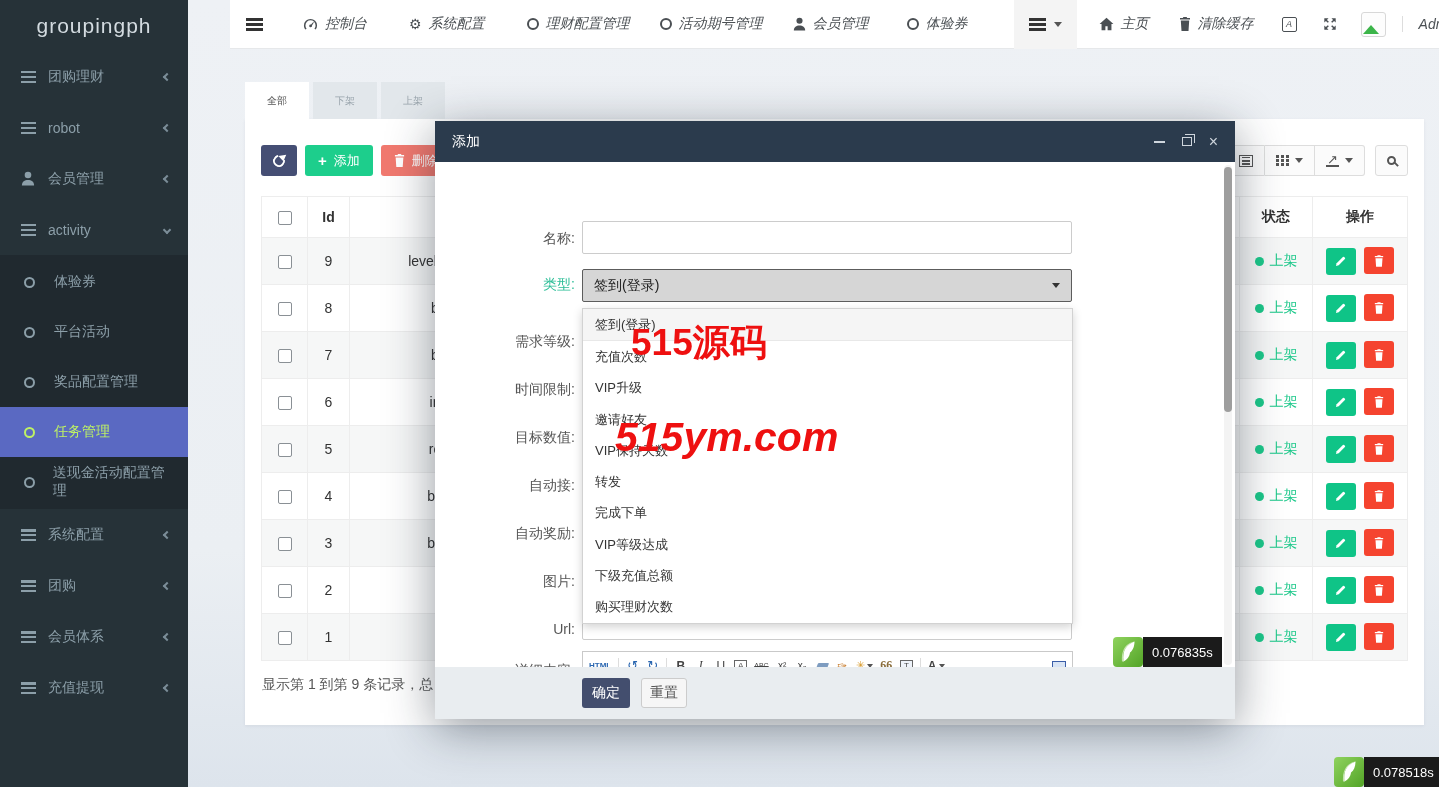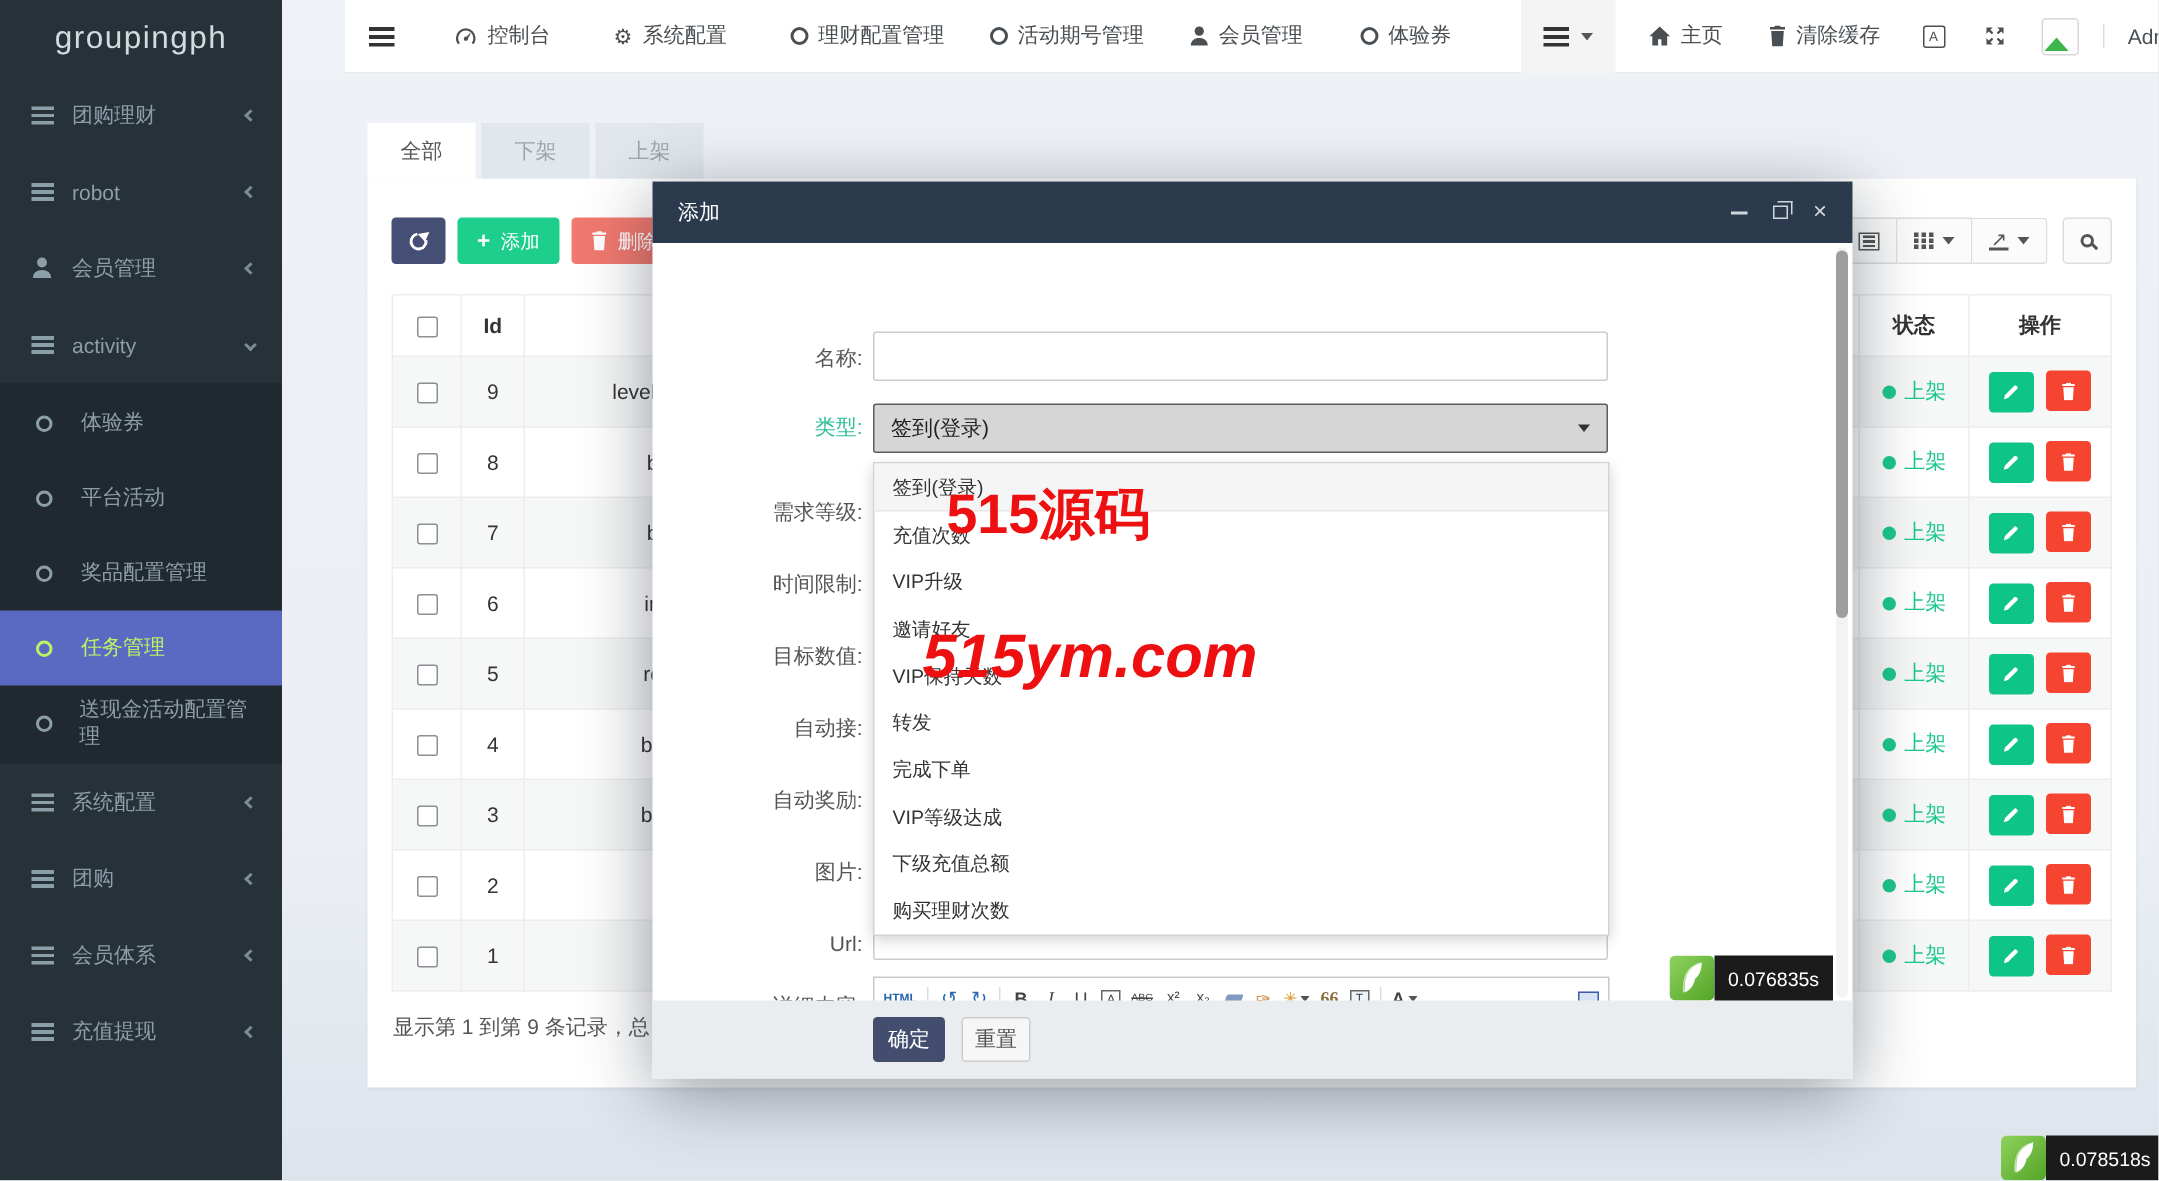--- a/index.html
+++ b/index.html
@@ -19,36 +19,36 @@
   .chev.down{transform:rotate(-45deg);}
   .ring{display:inline-block;width:11px;height:11px;border:2px solid currentColor;border-radius:50%;}
   .submenu{background:#20292f;padding:2px 0;}
   .sub-item{height:50px;display:flex;align-items:center;padding:0 18px 0 24px;color:#8c9fa9;font-size:14px;cursor:pointer;}
   .sub-item .s-ico{width:18px;margin-right:12px;display:flex;align-items:center;}
   .sub-item.active{background:#5a69c2;color:#bef264;}
 
   
   .topbar{position:absolute;left:230px;top:0;width:1209px;height:49px;background:#fff;
           border-bottom:1px solid #e6e8ea;display:flex;align-items:center;color:#4a4f53;font-size:14px;z-index:6;}
-  .nav-item{display:flex;align-items:center;gap:7px;white-space:nowrap;cursor:pointer;}
+  .nav-item{display:flex;align-items:center;gap:7px;white-space:nowrap;cursor:pointer;font-style:italic;}
   .nav-item svg{display:block;}
   .nring{display:inline-block;width:12px;height:12px;border:2px solid #4a4f53;border-radius:50%;}
   .caret{display:inline-block;width:0;height:0;border-left:4px solid transparent;border-right:4px solid transparent;
          border-top:5px solid #555;}
   .flat-active{height:49px;display:flex;align-items:center;gap:8px;background:#f4f4f4;padding:0 15px;cursor:pointer;}
   .dkbars{width:17px;height:13px;background:repeating-linear-gradient(to bottom,#333 0 3px,transparent 3px 5.2px);}
   .avatar{width:25px;height:25px;border:1px solid #d8d8d8;border-radius:3px;background:#fdfdfd;position:relative;overflow:hidden;}
   .avatar .mnt{position:absolute;left:1px;bottom:2px;width:0;height:0;
                border-left:8px solid transparent;border-right:8px solid transparent;border-bottom:9px solid #3cb54a;}
   .vdiv{width:1px;height:16px;background:#ddd;margin:0 9px;}
 
   
   .content{position:absolute;left:230px;top:49px;width:1209px;height:738px;}
   .tabs{position:absolute;left:15px;top:33px;display:flex;gap:4px;z-index:2;}
-  .tab{height:37px;padding:0 22px;display:flex;align-items:center;font-size:14px;color:#9aa5ad;
+  .tab{height:37px;padding:0 22px;display:flex;align-items:center;font-size:10px;color:#9aa5ad;
        background:#e2e7eb;cursor:pointer;}
   .tab.active{background:#fff;color:#555;}
   .panel{position:absolute;left:15px;top:70px;width:1179px;height:606px;background:#fff;
          box-shadow:0 1px 3px rgba(60,70,90,.08);z-index:1;}
   .ptoolbar{display:flex;align-items:center;padding:26px 16px 20px 16px;}
   .btn{height:31px;border:none;border-radius:3px;color:#fff;font-size:13px;display:inline-flex;
        align-items:center;gap:7px;padding:0 13px;cursor:pointer;}
   .btn-refresh{background:#454e74;width:36px;justify-content:center;padding:0;}
   .btn-add{background:#1dce8c;margin-left:8px;}
   .btn-del{background:#f1796f;margin-left:8px;}

